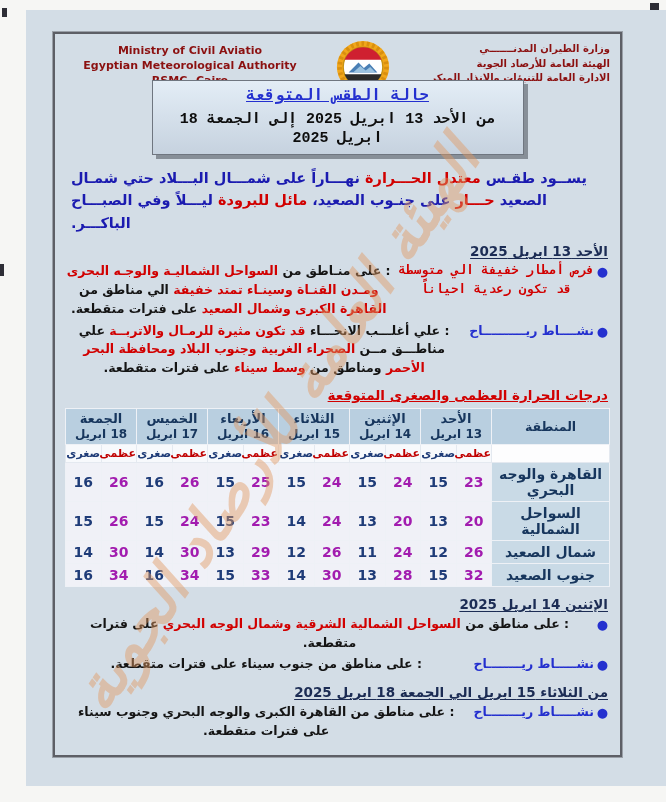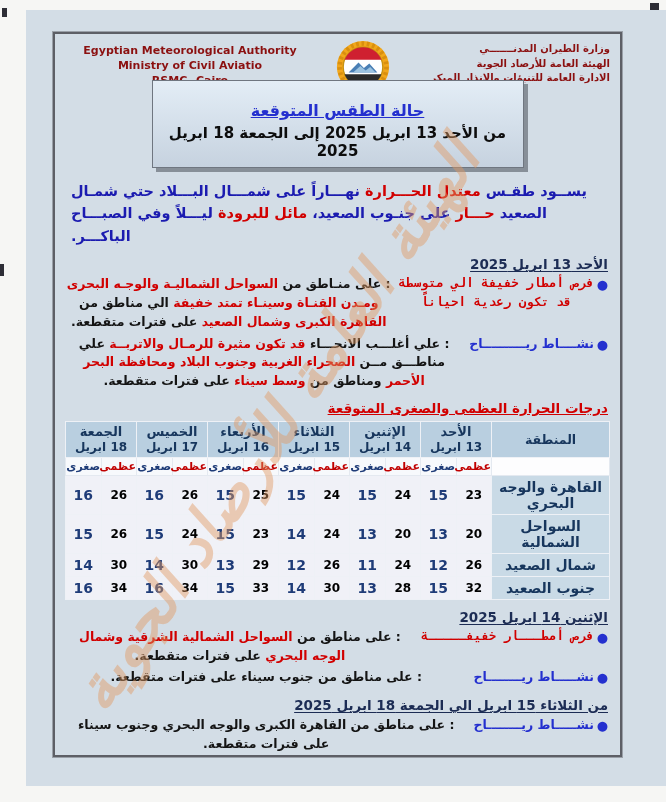--- a/index.html
+++ b/index.html
@@ -29,22 +29,22 @@
   .hdr { display: flex; justify-content: space-between; align-items: flex-start; margin-top: 2px; }
   .ar-block { width: 200px; text-align: right; color: #8b1010; font-size: 10px; font-weight: bold; line-height: 1.45; }
   .en-block { width: 250px; direction: ltr; text-align: center; color: #8b1010; font-size: 11px; font-weight: bold; line-height: 1.35; margin-top: 2px;}
   .logo { width: 54px; height: 54px; margin-top: -2px; }
   
   .title-box {
     width: 372px; margin: -14px auto 0 auto;
     background: linear-gradient(#e3edf6, #c6d2df);
     border: 1px solid #6f7680;
     box-shadow: 4px 4px 0 rgba(110,116,126,0.75);
-    text-align: center; padding: 20px 4px 7px 4px;
-    position: relative; z-index: 2;
+    text-align: center; padding: 4px 4px 7px 4px;
+    position: relative; z-index: 2; font-family: Liberation Mono, monospace;
   }
   .title-box .t1 { color: #2430cf; font-size: 16px; font-weight: bold; text-decoration: underline; }
   .title-box .t2 { color: #0d0d0d; font-size: 15px; font-weight: bold; margin-top: 4px; }
   
   .intro { margin: 12px 6px 0 6px; text-align: left; font-size: 14.5px; font-weight: bold; line-height: 1.55; }
   .seg-blue { color: #1b1bb0; }
   .seg-red  { color: #d10000; }
   .seg-black{ color: #141414; }
   
   .sec-heading {
@@ -63,21 +63,21 @@
   table.temps th, table.temps td { border: 1px solid #eef1f6; text-align: center; vertical-align: middle; }
   th.region-h { background: #b9cfe0; color: #17365d; font-size: 12.5px; font-weight: bold; width: 118px; border-color: #fff; }
   th.day-h { background: #b9cfe0; color: #17365d; font-weight: bold; padding: 2px 0 3px 0; border-color: #fff; }
   th.day-h .dn { font-size: 13px; }
   th.day-h .dd { font-size: 12px; margin-top: 1px; }
   tr.mm-row th { background: #f7f9fc; font-size: 11px; font-weight: bold; padding: 2px 0; border-color: #e4e9f0; }
   tr.mm-row th.mx { color: #c00000; }
   tr.mm-row th.mn { color: #1f3c78; }
   tr.mm-row th.corner { background: #fdfdfe; }
   td.region { background: #c9dae6; color: #17365d; font-size: 14px; font-weight: bold; padding: 3px 2px; border-color: #fff; }
-  td.max { color: #000000; font-size: 12px; font-weight: bold; background: #f0f1f7; height: 21px; }
+  td.max { color: #a21caf; font-size: 14px; font-weight: bold; background: #f0f1f7; height: 21px; }
   td.min { color: #1f3c78; font-size: 14px; font-weight: bold; background: #f0f1f7; }
   
   .footer { margin-top: 34px; text-align: center; line-height: 1.7; }
   .f-note { color: #101010; font-size: 11px; font-weight: bold; }
   
   .watermark {
     position: absolute; left: -100px; top: 380px; width: 700px; height: 70px;
     text-align: center; font-size: 60px; font-weight: bold; font-style: italic;
     color: #e29a63; opacity: 0.45;
     transform: rotate(-56deg);
@@ -114,22 +114,22 @@
           <circle cx="30" cy="30" r="29" fill="#f2a71b"></circle>
           <circle cx="30" cy="30" r="26" fill="none" stroke="#d98f0f" stroke-width="5" stroke-dasharray="3 3"></circle>
           <circle cx="30" cy="30" r="22" fill="#ffffff" stroke="#c79213" stroke-width="1.5"></circle>
           <path d="M9.5,22 A22,22 0 0 1 50.5,22 Z" fill="#cf2030"></path>
           <path d="M9.5,38 A22,22 0 0 0 50.5,38 Z" fill="#2b2b2b"></path>
           <path d="M14,36 L25,25 L31,31 L37,26 L46,36 Z" fill="#4a7fb5"></path>
           <path d="M19,36 L27,29 L33,34 L38,30 L44,36 Z" fill="#9cc3e0"></path>
         </svg>
       </div>
       <div class="en-block">
+        <div>Ministry of Civil Aviatio</div>
         <div>Egyptian Meteorological Authority</div>
-        <div>Ministry of Civil Aviatio</div>
         <div>RSMC- Cairo</div>
       </div>
     </div>
 
     <div class="title-box">
       <div class="t1">حالة الطقس المتوقعة</div>
       <div class="t2">من الأحد  13 ابريل 2025  إلى الجمعة 18  ابريل 2025</div>
     </div>
 
     <div class="intro"><span class="seg-blue">يســود طقـس </span><span class="seg-red">معتدل الحـــرارة </span><span class="seg-blue">نهـــاراً على شمـــال البـــلاد حتي شمـال الصعيد </span><span class="seg-red">حـــار </span><span class="seg-blue">على جنـوب الصعيد، </span><span class="seg-red">مائل للبرودة </span><span class="seg-blue">ليـــلاً وفي الصبـــاح الباكـــر.</span></div>
@@ -253,21 +253,20 @@
             <td class="min">16</td>
             <td class="max">34</td>
             <td class="min">16</td>
           </tr>
         </tbody>
     </table>
 
     <div class="sec-heading">الإثنين 14 ابريل 2025</div>
     <div class="bullet">
       <span class="bdot">●</span>
-      <span class="blabel" data-color="red">فرص أمطـــار خفيفـــــة</span>
       <span class="bdesc"><span class="seg-black">: على مناطق من </span><span class="seg-red">السواحل الشمالية الشرقية وشمال الوجه البحري </span><span class="seg-black">على فترات متقطعة.</span></span>
     </div>
     <div class="bullet">
       <span class="bdot">●</span>
       <span class="blabel" data-color="blue">نشـــــاط ريــــــــاح</span>
       <span class="bdesc"><span class="seg-black">: على مناطق من جنوب سيناء على فترات متقطعة.</span></span>
     </div>
 
     <div class="sec-heading">من الثلاثاء 15 ابريل الي الجمعة 18 ابريل 2025</div>
     <div class="bullet">

